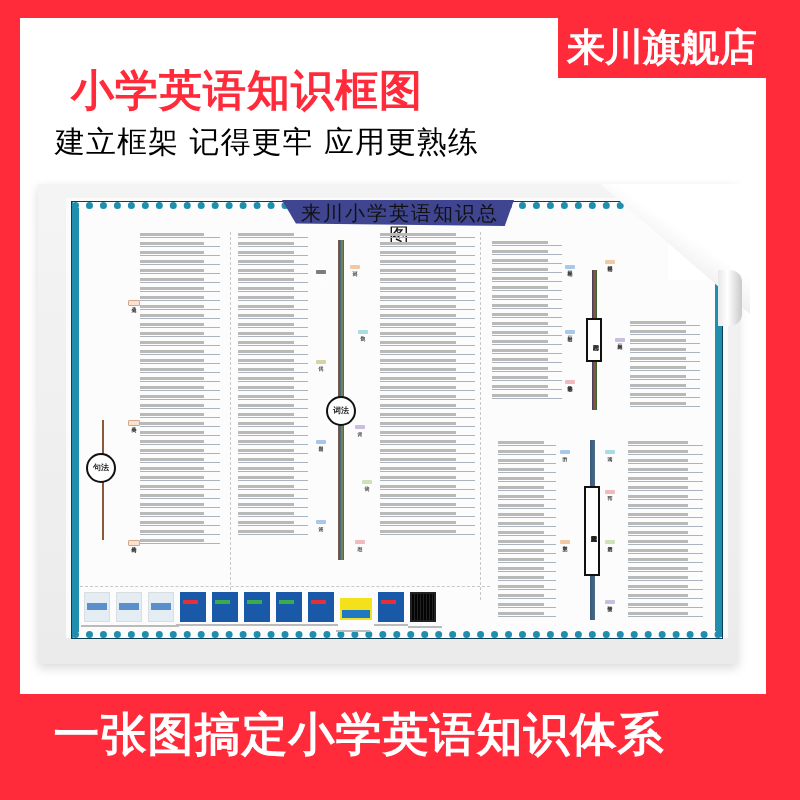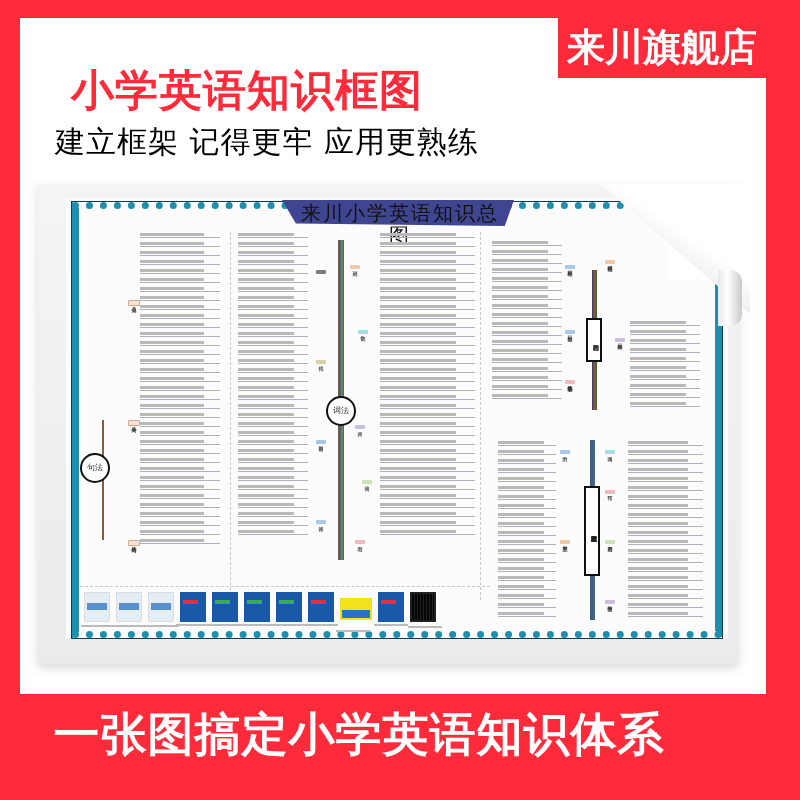--- a/index.html
+++ b/index.html
@@ -18,21 +18,21 @@
   .poster-shadow { position: absolute; left: 38px; top: 184px; width: 700px; height: 480px; background: linear-gradient(180deg, #f4f4f4, #ebebeb); box-shadow: 0 4px 10px rgba(0,0,0,0.15); }
   .poster { position: absolute; left: 66px; top: 198px; width: 662px; height: 440px; background: #fbfbfb; }
   .frame { position: absolute; left: 72px; top: 202px; width: 650px; height: 436px; border: 7px solid #1f8fad; border-style: dotted solid; outline: 1px solid #0f3c55; background: #fcfcfc; }
   .title-banner { position: absolute; left: 282px; top: 200px; width: 232px; height: 26px; background: #3f4590; clip-path: polygon(0 0, 100% 0, 96% 100%, 6% 90%); }
   .title-text { position: absolute; left: 300px; top: 202px; width: 200px; height: 22px; line-height: 22px; font-size: 20px; color: #111; text-align: center; font-family: "DejaVu Serif", serif; letter-spacing: 2px; }
 
   .divider-v { position: absolute; top: 232px; bottom: 200px; border-left: 1px dashed #c8c8c8; }
   .divider-h { position: absolute; left: 80px; width: 410px; top: 586px; border-top: 1px dashed #c8c8c8; }
 
   .spine { position: absolute; width: 2px; }
-  .center-node { position: absolute; width: 30px; height: 30px; border: 2px solid #111; border-radius: 50%; background: #fff; font-size: 8px; font-weight: normal; text-align: center; line-height: 26px; color: #222; }
+  .center-node { position: absolute; width: 30px; height: 30px; border: 2px solid #111; border-radius: 50%; background: #fff; font-size: 8px; font-weight: bold; text-align: center; line-height: 26px; color: #222; }
   .rect-node { position: absolute; width: 16px; border: 2px solid #111; background: #fff; font-size: 6px; writing-mode: vertical-rl; text-align: center; color: #222; padding: 2px 0; }
   .branch { position: absolute; font-size: 5px; padding: 2px 2px; writing-mode: vertical-rl; text-align: center; color: #333; border-radius: 1px; }
   .leaf-group { position: absolute; }
   .leaf { height: 6px; margin-bottom: 3px; border-bottom: 1px solid #a9b4c0; position: relative; }
   .leaf::after { content: ""; position: absolute; left: 0; top: 1px; height: 3px; background: #b9b9b9; width: 80%; }
 
   .thumbs { position: absolute; left: 84px; top: 592px; width: 400px; height: 40px; display: flex; gap: 6px; align-items: flex-start; }
   .thumb { width: 26px; height: 30px; position: relative; }
   .thumb-cap { position: absolute; top: 32px; left: -4px; width: 34px; height: 2px; background: #bbb; }
   .t-light { background: #e4ecf4; border: 1px solid #d8dde2; }
@@ -66,21 +66,21 @@
 <div class="frame"></div>
 
 <div class="title-banner"></div>
 <div class="title-text">来川小学英语知识总图</div>
 
 <div class="divider-v" style="left:230px;"></div>
 <div class="divider-v" style="left:480px;"></div>
 <div class="divider-h"></div>
 
 <div class="spine" style="left:102px;top:420px;height:120px;background:#8b5a3c;"></div>
-<div class="center-node" style="left:80px;top:453px;">句法</div>
+<div class="center-node" style="left:86px;top:453px;">句法</div>
 <div class="branch" style="left:128px;top:300px;background:#f7e2d3;border:1px solid #d6a889;">句子成分</div>
 <div class="branch" style="left:128px;top:420px;background:#f7e2d3;border:1px solid #d6a889;">句子种类</div>
 <div class="branch" style="left:128px;top:540px;background:#f7e2d3;border:1px solid #d6a889;">句子的结构</div>
 <div class="leaf-group" style="left:140px;top:232px;width:80px;">
   <div class="leaf"></div>
     <div class="leaf"></div>
     <div class="leaf"></div>
     <div class="leaf"></div>
     <div class="leaf"></div>
     <div class="leaf"></div>

